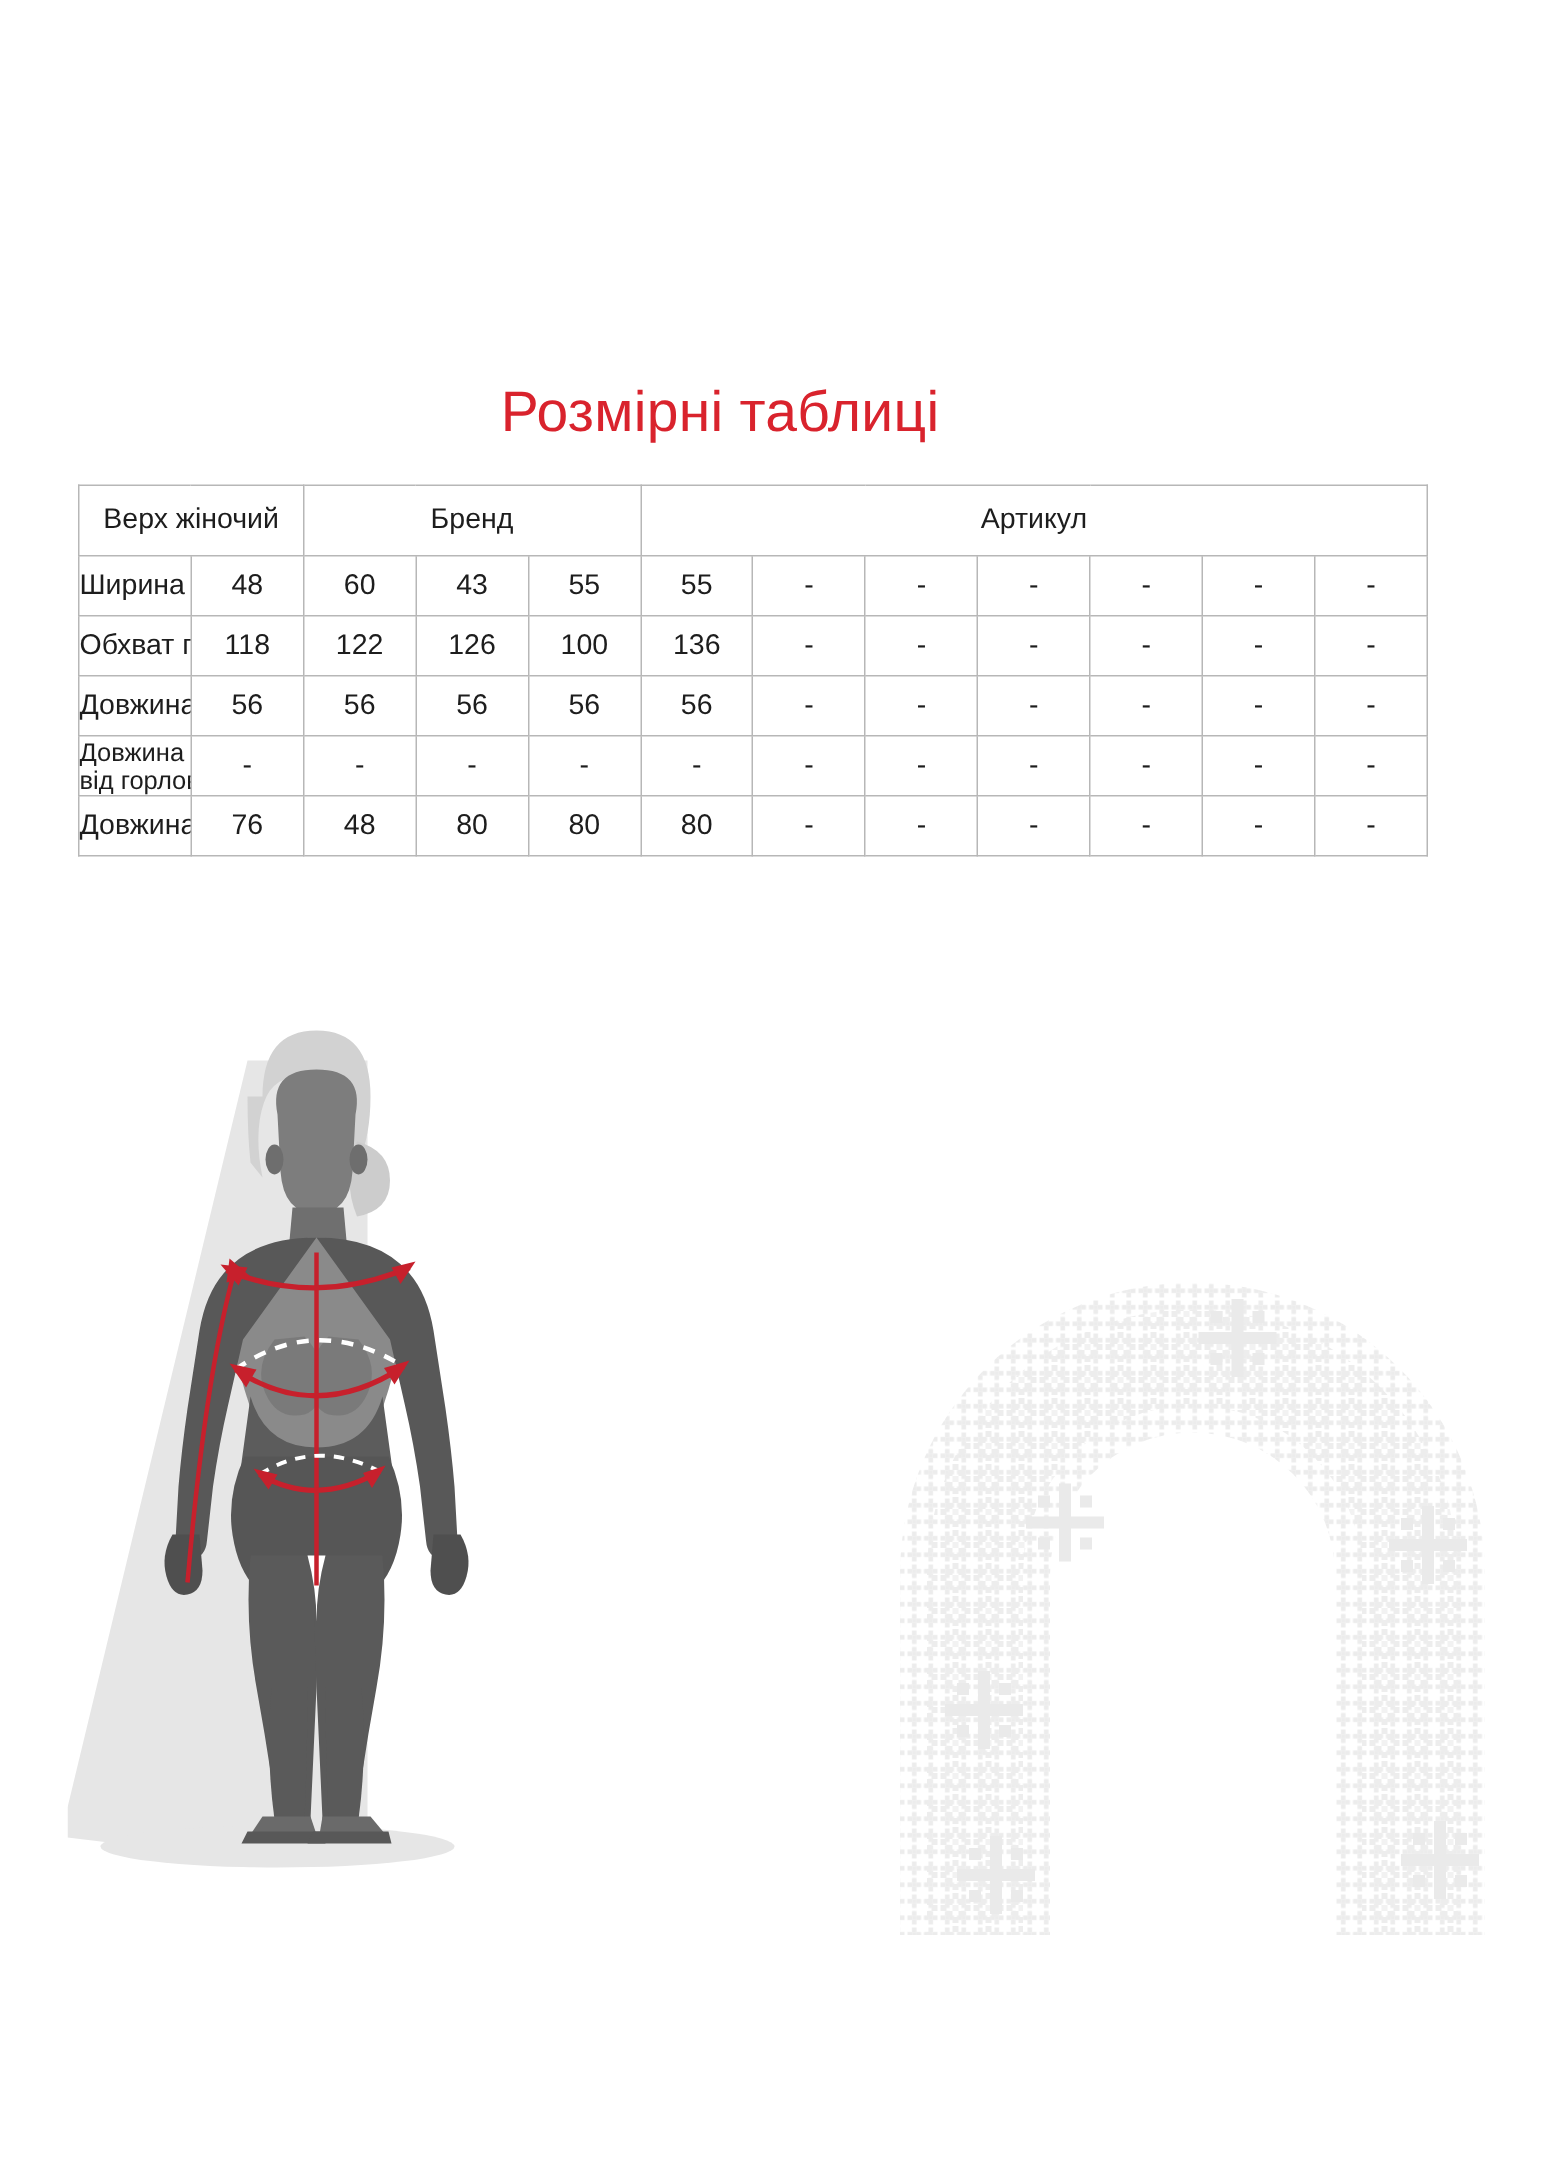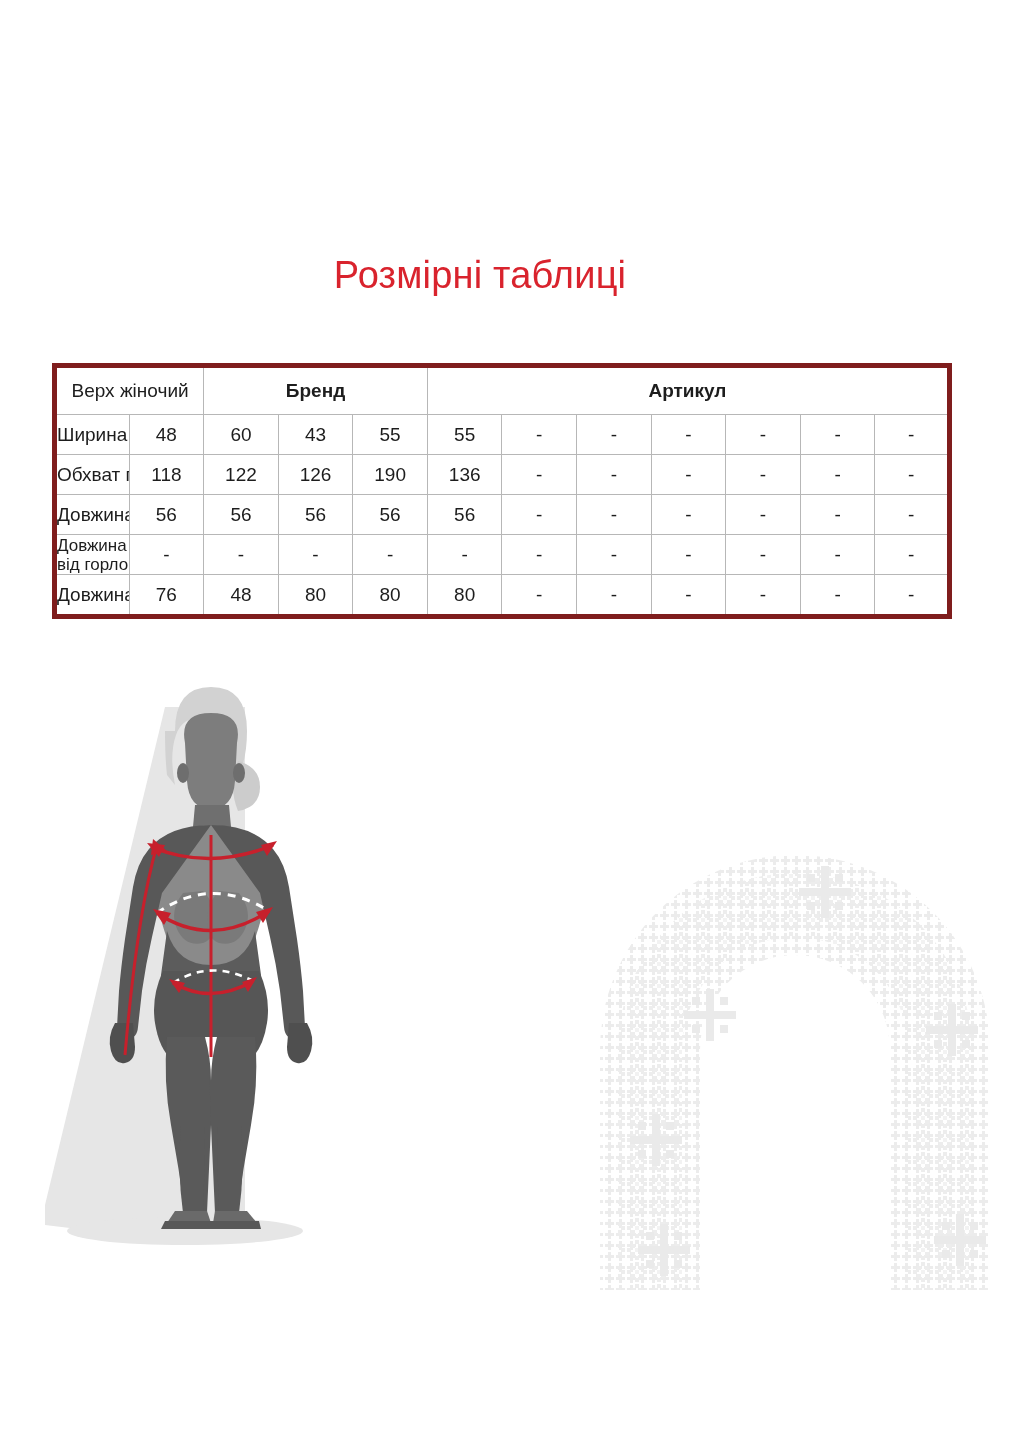--- a/index.html
+++ b/index.html
@@ -34,22 +34,21 @@
   #size-table-wrap {
     position: absolute;
     left: 52px;
     top: 323px;
     width: 928px;
   }
   table.size-table {
     border-collapse: collapse;
     table-layout: fixed;
     width: 900px;
-    border: 5px solid #7f1d1d;
-    margin-top: 40px;
+    border: 1px solid #7f1d1d;
   }
   table.size-table td {
     border: 1px solid #b7b7b7;
     padding: 0;
     vertical-align: middle;
     color: #1d1d1d;
     font-size: 19px;
     text-align: center;
     height: 39px;
     overflow: hidden;
@@ -74,21 +73,21 @@
     text-align: left;
     padding-left: 11px;
     color: #a6a6a6;
     font-size: 19px;
   }
   td.meta-black {
     text-align: left;
     padding-left: 11px;
     color: #1d1d1d;
     font-size: 18px;
-    font-weight: 700;
+    font-weight: 400;
   }
   
   .v-m  { font-size: 23px; }
   .v-l  { font-size: 24px; }
   .v-xl { font-size: 22px; }
   .v-2xl{ font-size: 22px; }
   .v-3xl{ font-size: 23px; }
   .v-dash { font-size: 20px; color: #1d1d1d; }
 
   
@@ -140,21 +139,21 @@
         <td class="v-dash">-</td>
         <td class="v-dash">-</td>
         <td class="v-dash">-</td>
       </tr>
 
       <tr>
         <td class="rowlabel">Обхват грудей</td>
         <td class="v-m">118</td>
         <td class="v-l">122</td>
         <td class="v-xl">126</td>
-        <td class="v-2xl">190</td>
+        <td class="v-2xl">100</td>
         <td class="v-3xl">136</td>
         <td class="v-dash">-</td>
         <td class="v-dash">-</td>
         <td class="v-dash">-</td>
         <td class="v-dash">-</td>
         <td class="v-dash">-</td>
         <td class="v-dash">-</td>
       </tr>
 
       <tr>

